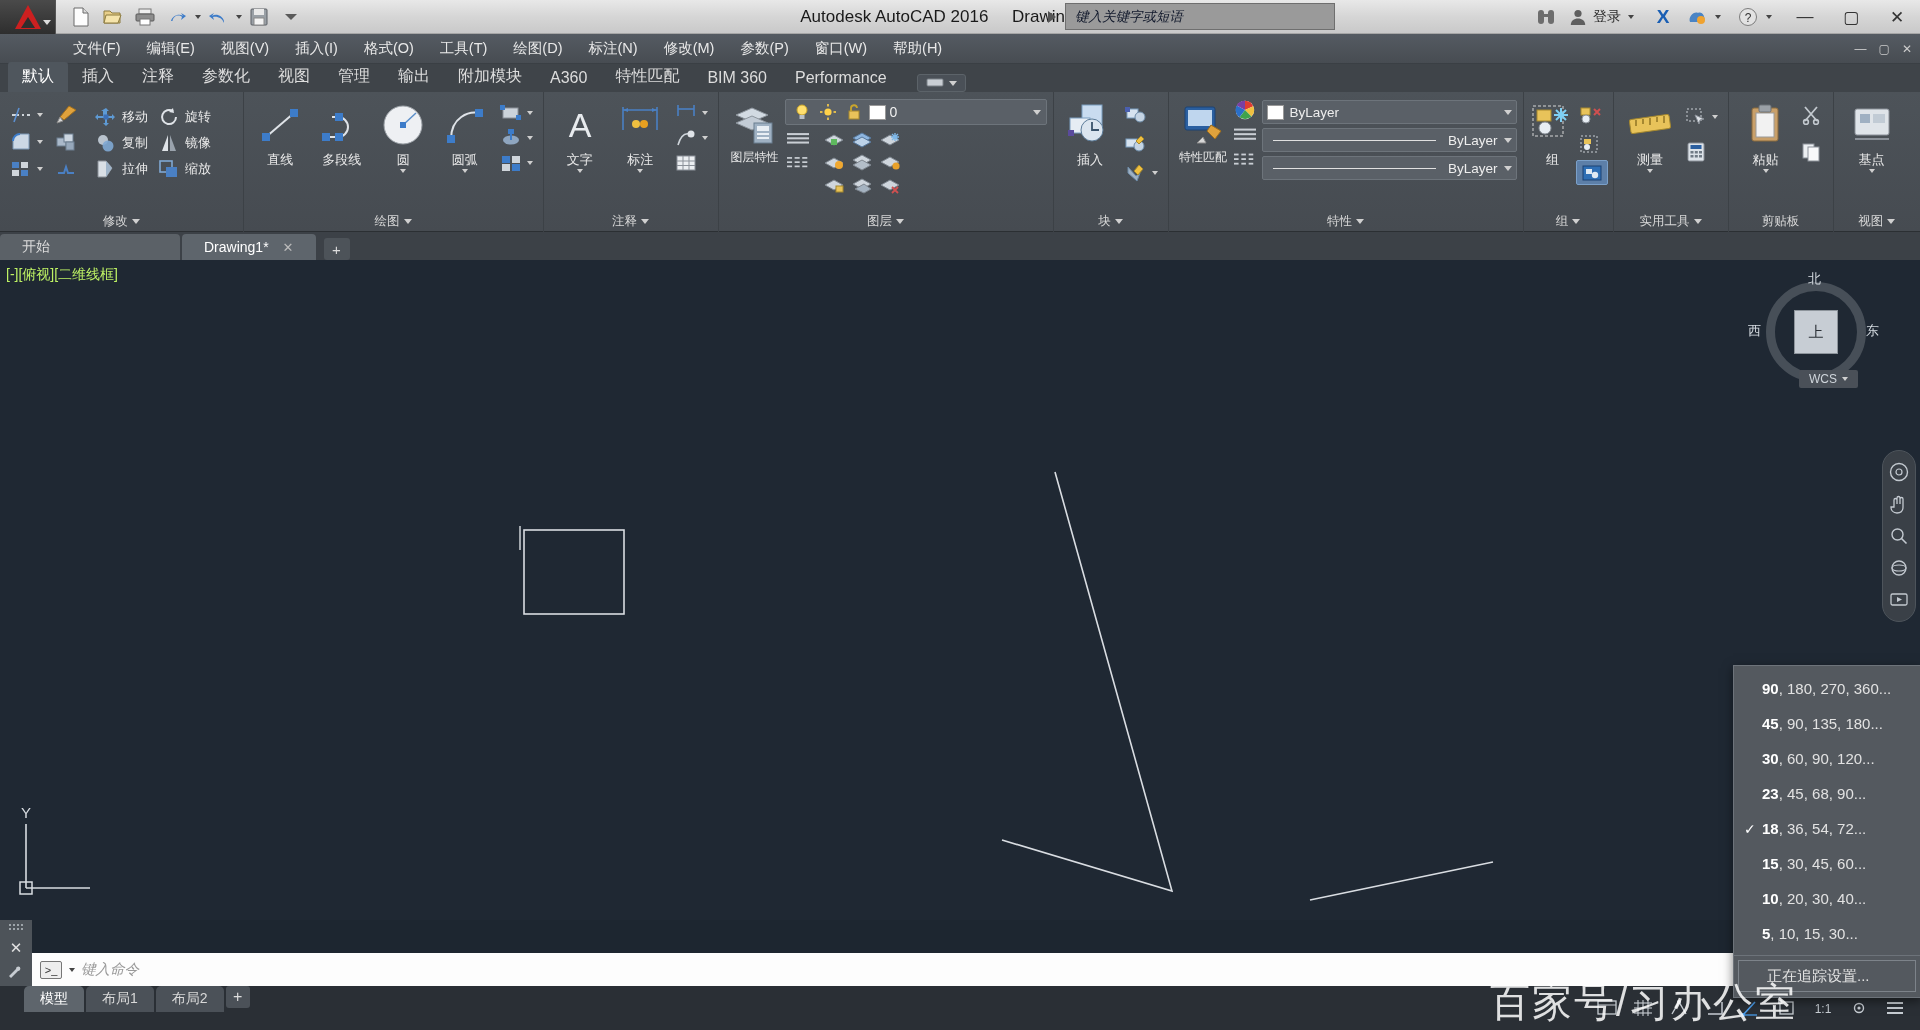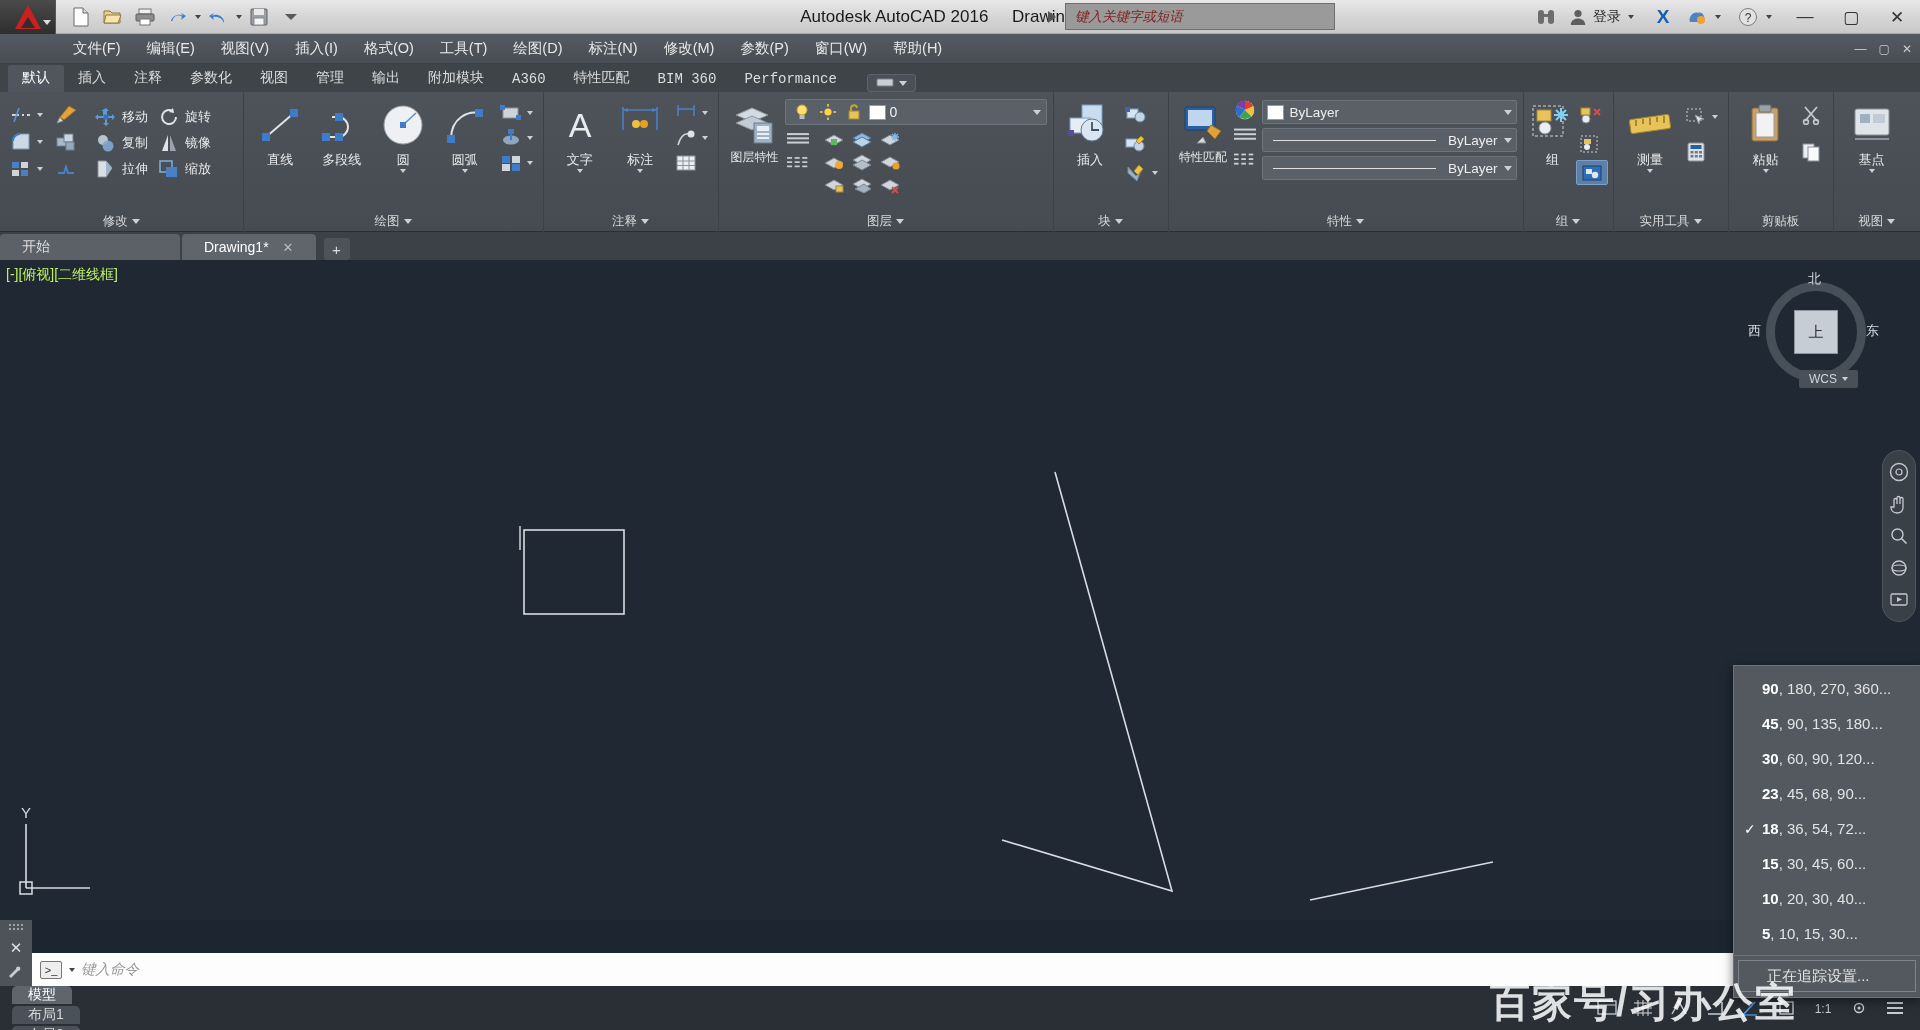--- a/index.html
+++ b/index.html
@@ -46,21 +46,21 @@
     border-top:4px solid #444; margin-left:1px;}
 
   .win-title {
     position:absolute; left:0; right:0; text-align:center;
     font-size:17px; color:#1a1a1a; pointer-events:none;
   }
   .searchbox {
     position:absolute; left:1065px; top:3px; width:270px; height:27px;
     background:#9a9a9a; border:1px solid #6f6f6f;
     display:flex; align-items:center; padding-left:9px;
-    color:#7f1d1d; font-size:13.5px; font-style:italic;
+    color:#0f172a; font-size:13.5px; font-style:italic;
   }
   .search-arrow{ position:absolute; left:1048px; top:11px; width:0;height:0;
     border-top:6px solid transparent;border-bottom:6px solid transparent;border-left:8px solid #555;}
   .tb-right { position:absolute; right:0; top:0; height:34px; display:flex; align-items:center; gap:0px;}
   .tb-icon { width:34px;height:34px;display:flex;align-items:center;justify-content:center;color:#333;font-size:15px;cursor:pointer;}
   .signin { display:flex;align-items:center;gap:6px;font-size:14px;color:#2b2b2b;padding:0 6px;cursor:pointer;}
   .winbtn { width:46px;height:34px;display:flex;align-items:center;justify-content:center;
     font-size:17px;color:#333;cursor:pointer;}
 
   
@@ -72,21 +72,21 @@
   }
   .menuitem { padding:3px 13px; font-size:14.5px; color:#e8e8e8; cursor:pointer; }
   .menu-winctl { position:absolute; right:8px; display:flex; gap:12px; color:#ccc; font-size:12px; }
   .menu-winctl span { cursor:pointer; }
 
   
   .ribbontabs {
     position:absolute; top:64px; left:0; width:1920px; height:28px;
     background:#3f4449; display:flex; align-items:flex-end; padding-left:8px;
   }
-  .rtab { padding:4px 14px 5px; font-size:14px; color:#ddd; cursor:pointer; border-radius:3px 3px 0 0;font-family:Liberation Mono, monospace;}
+  .rtab { padding:4px 14px 5px; font-size:16px; color:#ddd; cursor:pointer; border-radius:3px 3px 0 0;}
   .rtab.active { background:#4f565d; color:#fff; }
   .rtab-extra { margin-left:16px; display:flex;align-items:center;gap:5px;
     background:#4a5057;border:1px solid #5c6369;border-radius:3px;padding:2px 8px;}
 
   
   .ribbon {
     position:absolute; top:92px; left:0; width:1920px; height:140px;
     background:linear-gradient(to bottom,#4d5359,#464b51);
     border-bottom:1px solid #2b2f33;
     display:flex;
@@ -182,33 +182,33 @@
     background:#bdbdbd;color:#111;font-size:15px;display:flex;align-items:center;padding-left:8px;}
   .cmd-input-wrap{ position:absolute;left:32px;top:33px;right:0;height:33px;
     background:#fdfdfd; display:flex;align-items:center;padding-left:8px;gap:6px;}
   .cmd-prompt-ico{ width:22px;height:18px;border:1px solid #777;border-radius:2px;
     display:flex;align-items:center;justify-content:center;font-size:11px;color:#333;background:#eee;}
   .cmd-placeholder{ color:#999;font-size:14.5px;font-style:italic; }
 
   
   .statusbar{ position:absolute; top:986px;left:0;width:1920px;height:44px;
     background:#2a2f35; display:flex;align-items:center; }
-  .layout-tabs{ display:flex;align-items:flex-start;height:44px;padding-left:12px;gap:2px;flex-direction:column;}
+  .layout-tabs{ display:flex;align-items:flex-start;height:44px;padding-left:24px;gap:2px;}
   .ltab{ height:26px;padding:0 16px;display:flex;align-items:center;font-size:14px;
     color:#d8d8d8;background:#4b5158;border-radius:5px 5px 0 0;cursor:pointer;}
   .ltab.active{ background:#5e656c;color:#fff; }
   .ltab-plus{width:24px;height:22px;display:flex;align-items:center;justify-content:center;
     background:#4b5158;border-radius:3px;color:#ddd;cursor:pointer;}
   .status-right{ margin-left:auto;display:flex;align-items:center;gap:14px;padding-right:14px;}
   .sb-ic{ width:22px;height:22px;display:flex;align-items:center;justify-content:center;
     color:#c4b5fd;font-size:14px;cursor:pointer;}
 
   
   .watermark{ position:absolute; left:1490px; top:975px; font-size:40px;
-    color:rgba(255,255,255,.85); font-weight:700; letter-spacing:2px; pointer-events:none; z-index:60;}
+    color:rgba(255,255,255,.85); font-weight:400; letter-spacing:2px; pointer-events:none; z-index:60;}
 
   svg{display:block;}
 </style>
 </head>
 <body>
 
 <div id="app">
 
   <div class="titlebar">
     <div class="app-btn">

